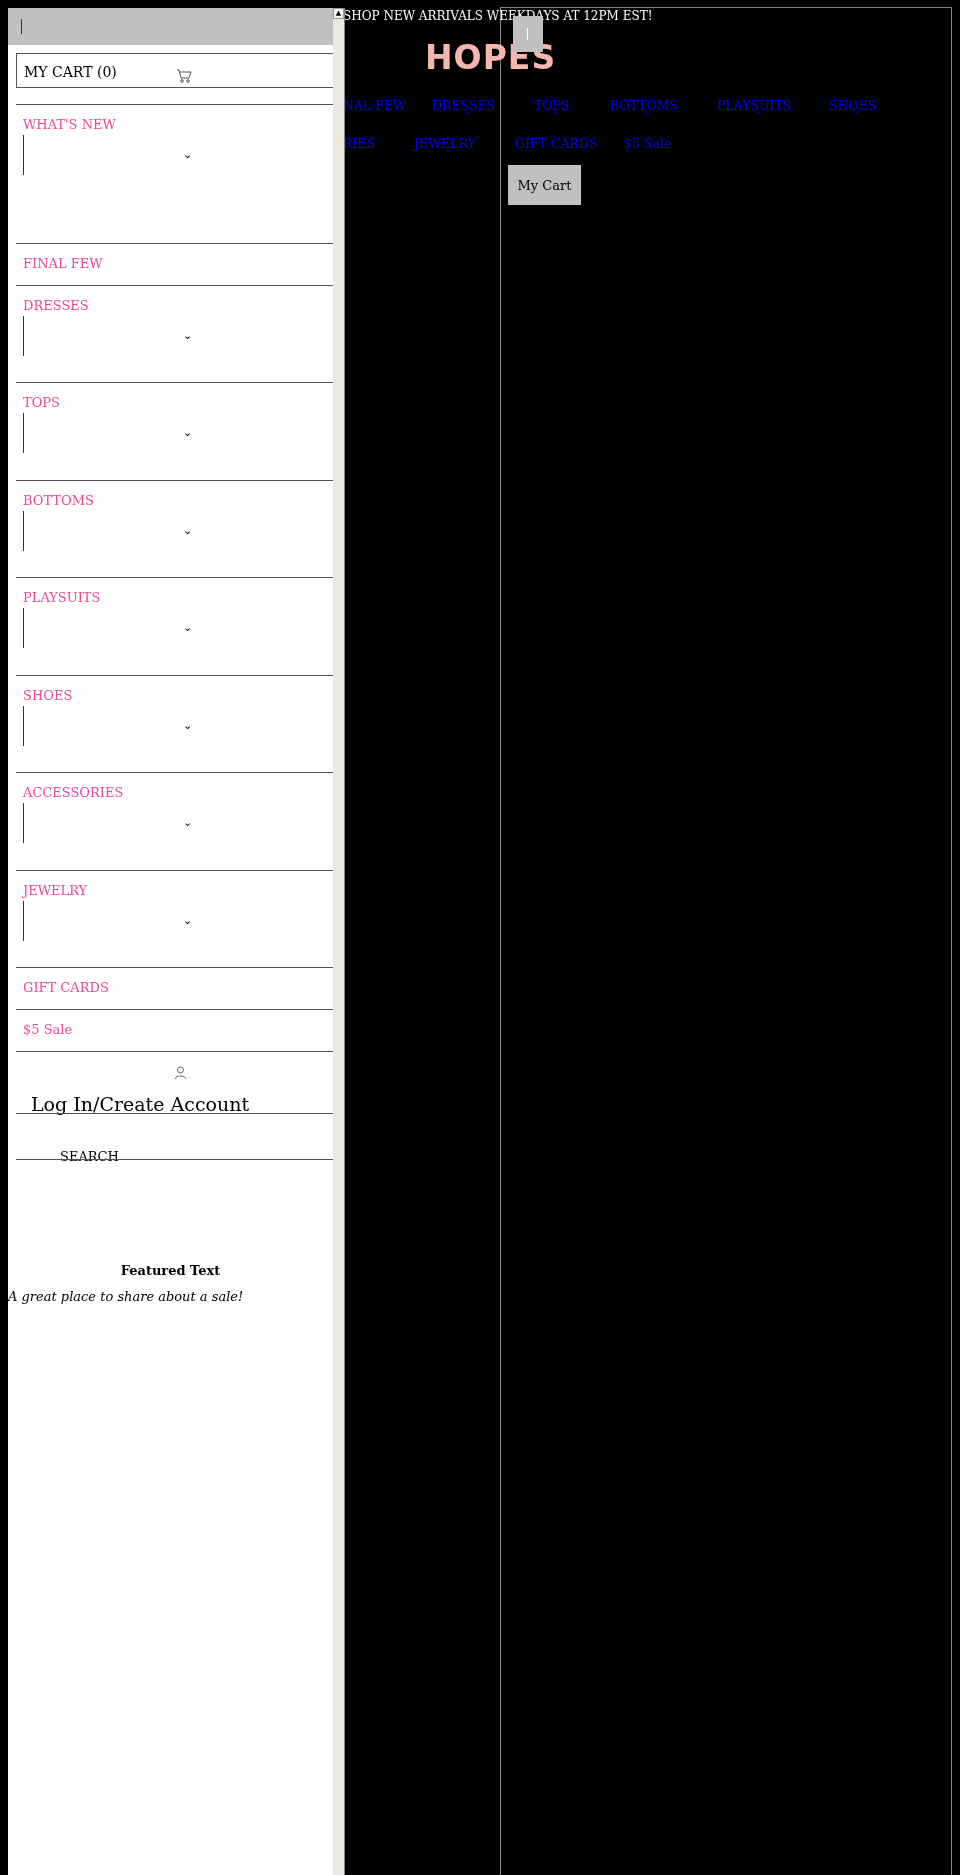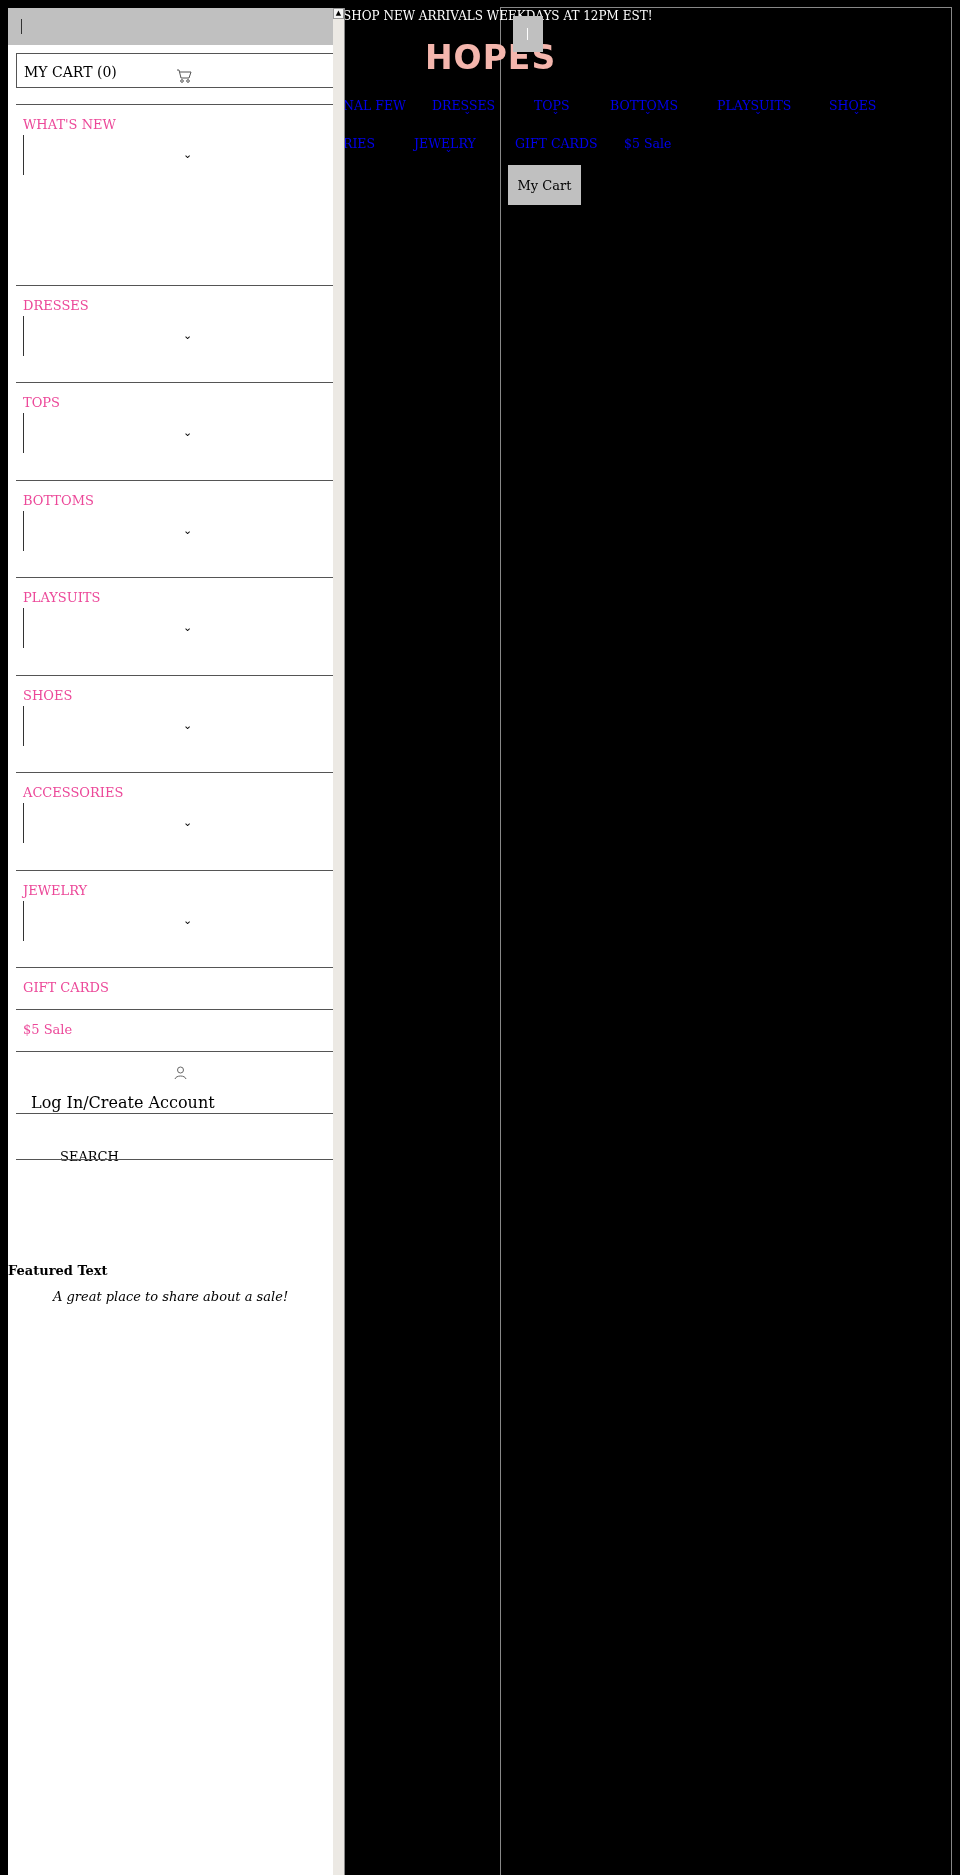--- a/index.html
+++ b/index.html
@@ -23,24 +23,24 @@
   .drawer-top .cursor { position:absolute; left:13px; top:11px; width:1px; height:15px; background:#333; }
   .cart-row { position:absolute; left:8px; top:45px; width:317px; height:35px; border:1px solid #555; border-right:none; box-sizing:border-box; }
   .cart-row .lbl { position:absolute; left:7px; top:10px; font-size:14px; color:#000; }
   .cart-row .cart-icon { position:absolute; left:159px; top:15px; }
   .menu-item { position:absolute; left:8px; width:317px; border-top:1px solid #555; box-sizing:border-box; }
   .menu-item .lbl { position:absolute; left:7px; font-size:13px; color:#ec4899; white-space:nowrap; }
   .menu-item .sub { position:absolute; left:7px; width:1px; height:40px; background:#333; }
   .menu-item .chev { position:absolute; left:167px; font-size:11px; color:#000; font-family:"DejaVu Sans", sans-serif; }
   .end-line { position:absolute; left:8px; width:317px; height:1px; background:#555; }
   .user-icon { position:absolute; left:166px; top:1058px; }
-  .login { position:absolute; left:23px; top:1085px; font-size:16px; }
+  .login { position:absolute; left:23px; top:1085px; font-size:19px; }
   .search { position:absolute; left:20px; top:1141px; font-size:13px;margin-left:32px; }
-  .featured-title { position:absolute; left:0; width:325px; top:1255px; font-weight:bold; font-size:13px; }
-  .featured-sub { position:absolute; left:0; width:325px; top:1281px; text-align:center; font-style:italic; font-size:13px; }
+  .featured-title { position:absolute; left:0; width:325px; top:1255px; text-align:center; font-weight:bold; font-size:13px; }
+  .featured-sub { position:absolute; left:0; width:325px; top:1281px; text-align:left; font-style:italic; font-size:13px; }
 
   
   .scrollbar { position:absolute; left:333px; top:8px; width:12px; height:1867px; background:#ece9e4; border-right:1px solid #888; box-sizing:border-box; }
   .scroll-up { position:absolute; left:0; top:0; width:11px; height:11px; background:#f4f4f4; border:1px solid #999; box-sizing:border-box; font-size:7px; line-height:9px; text-align:center; color:#000; }
   .scroll-thumb { position:absolute; left:0; top:12px; width:11px; height:1855px; background:#ece9e4; }
 </style>
 </head>
 <body>
 
 <div class="frame-right"></div>
@@ -75,20 +75,23 @@
       <path d="M1 1h2l2 8h8l2-6H4" fill="none" stroke="#555" stroke-width="1"></path>
       <circle cx="6" cy="12" r="1.3" fill="none" stroke="#555"></circle>
       <circle cx="12" cy="12" r="1.3" fill="none" stroke="#555"></circle>
     </svg>
   </div>
 
   <div class="menu-item" style="top:96px;height:97px">
     <span class="lbl" style="top:12px">WHAT'S NEW</span>
     <div class="sub" style="top:30px"></div>
     <span class="chev" style="top:43px">⌄</span>
+  </div>
+  <div class="menu-item" style="top:235px;height:42px">
+    <span class="lbl" style="top:12px">FINAL FEW</span>
   </div>
   <div class="menu-item" style="top:277px;height:97px">
     <span class="lbl" style="top:12px">DRESSES</span>
     <div class="sub" style="top:30px"></div>
     <span class="chev" style="top:43px">⌄</span>
   </div>
   <div class="menu-item" style="top:374px;height:98px">
     <span class="lbl" style="top:12px">TOPS</span>
     <div class="sub" style="top:30px"></div>
     <span class="chev" style="top:43px">⌄</span>

